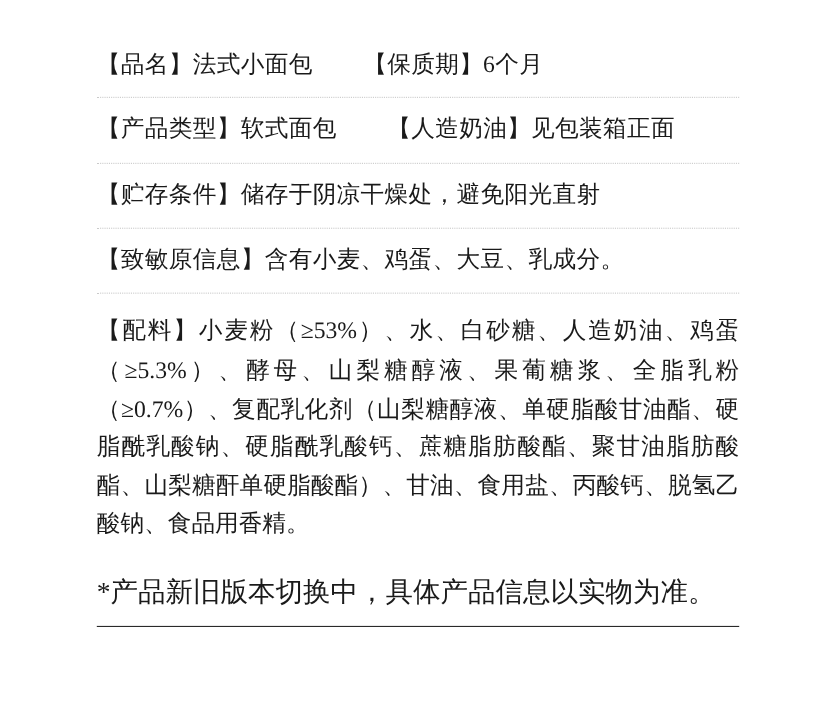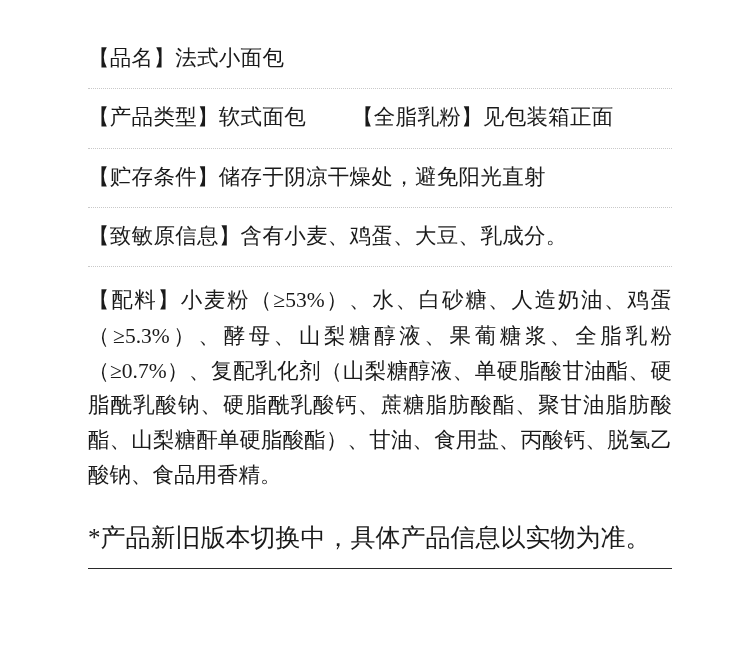--- a/index.html
+++ b/index.html
@@ -67,29 +67,32 @@
 </head>
 <body>
 
 <div class="sheet">
 
   <div class="row first">
     <span class="field">
       <span class="label">【品名】</span><span class="value">法式小面包</span>
     </span>
     <span class="gap"></span>
+    <span class="field">
+      <span class="label">【保质期】</span><span class="value">6个月</span>
+    </span>
   </div>
 
   <div class="row">
     <span class="field">
       <span class="label">【产品类型】</span><span class="value">软式面包</span>
     </span>
     <span class="gap"></span>
     <span class="field">
-      <span class="label">【全脂乳粉】</span><span class="value">见包装箱正面</span>
+      <span class="label">【人造奶油】</span><span class="value">见包装箱正面</span>
     </span>
   </div>
 
   <div class="row">
     <span class="field">
       <span class="label">【贮存条件】</span><span class="value">储存于阴凉干燥处，避免阳光直射</span>
     </span>
   </div>
 
   <div class="row">

